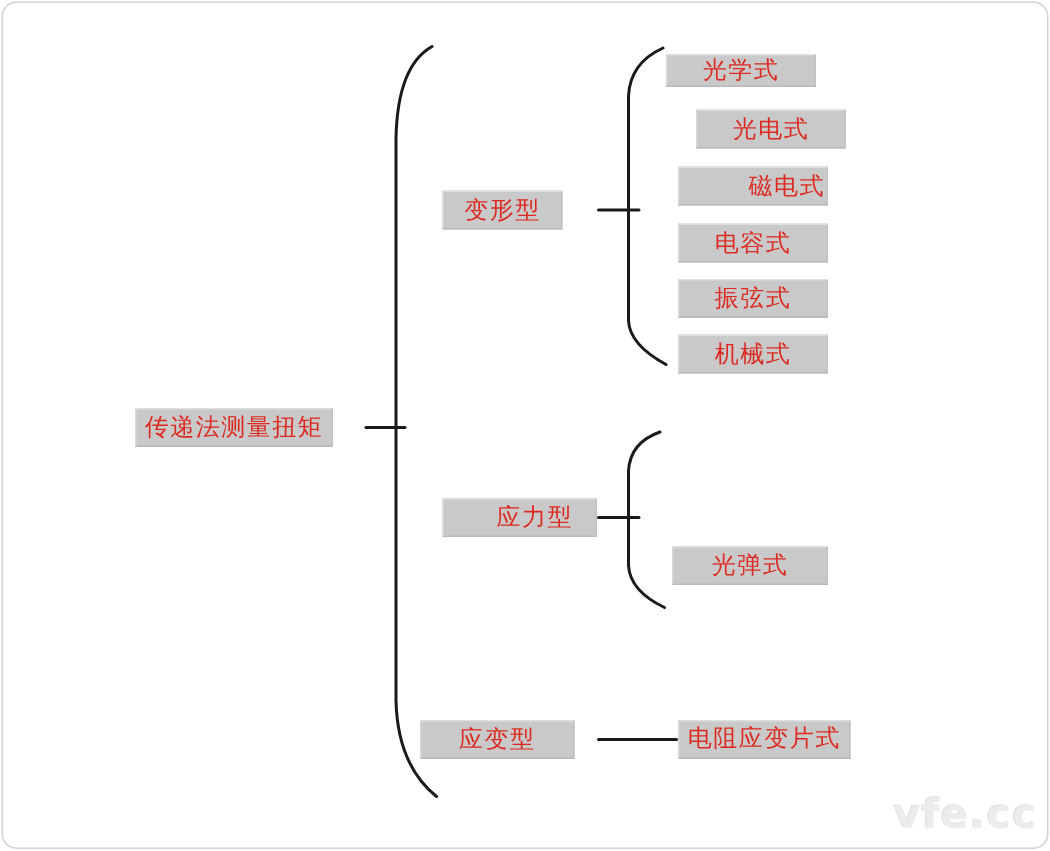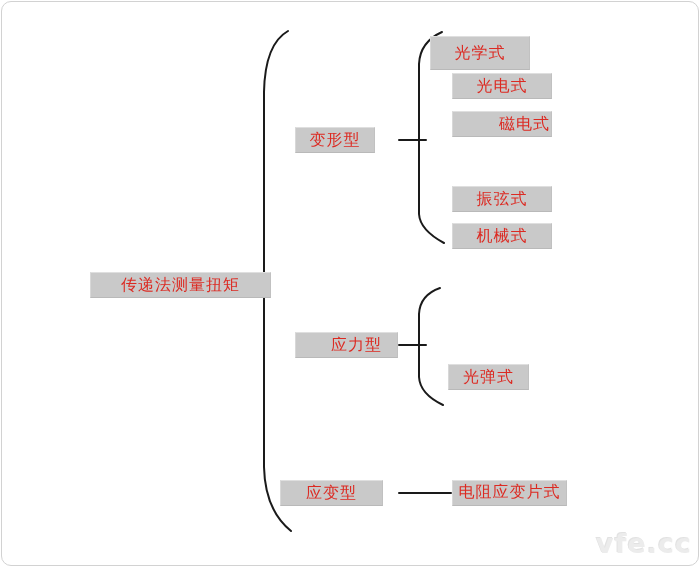--- a/index.html
+++ b/index.html
@@ -74,31 +74,32 @@
 
     <path d="M 397 138 L 424 138"></path>
     <path d="M 440 30 Q 418 40 417 62 L 417 212 Q 418 228 442 241"></path>
 
     <path d="M 397 343 L 424 343"></path>
     <path d="M 438 286 Q 418 293 417 312 L 417 375 Q 418 392 441 403"></path>
 
     <path d="M 397 491 L 449 491"></path>
   </svg>
 
-  <div class="node" style="left:88px; top:270px; width:181px; height:26px;">传递法测量扭矩</div>
+  <div class="node" style="left:88px; top:270px; width:132px; height:26px;">传递法测量扭矩</div>
 
   <div class="node" style="left:293px; top:125px; width:80px; height:26px;">变形型</div>
   <div class="node" style="left:293px; top:330px; width:103px; height:26px;padding-left:20px;">应力型</div>
   <div class="node" style="left:278px; top:478px; width:103px; height:26px;">应变型</div>
 
-  <div class="node" style="left:428px; top:34px;  width:100px; height:34px;">光学式</div>
-  <div class="node" style="left:450px; top:71px;  width:100px; height:26px;">光电式</div>
+  <div class="node" style="left:442px; top:34px;  width:100px; height:22px;">光学式</div>
+  <div class="node" style="left:462px; top:71px;  width:100px; height:26px;">光电式</div>
   <div class="node" style="left:450px; top:109px; width:100px; height:26px;padding-left:45px;">磁电式</div>
+  <div class="node" style="left:450px; top:147px; width:100px; height:26px;">电容式</div>
   <div class="node" style="left:450px; top:221px; width:100px; height:26px;">机械式</div>
   <div class="node" style="left:450px; top:184px; width:100px; height:26px;">振弦式</div>
 
-  <div class="node" style="left:446px; top:362px; width:81px; height:26px;">光弹式</div>
+  <div class="node" style="left:446px; top:362px; width:104px; height:26px;">光弹式</div>
 
   <div class="node" style="left:450px; top:478px; width:115px; height:26px;font-family:Liberation Mono, monospace;">电阻应变片式</div>
 
   <div class="watermark">vfe.cc</div>
 
 </div>
 
 </body></html>

